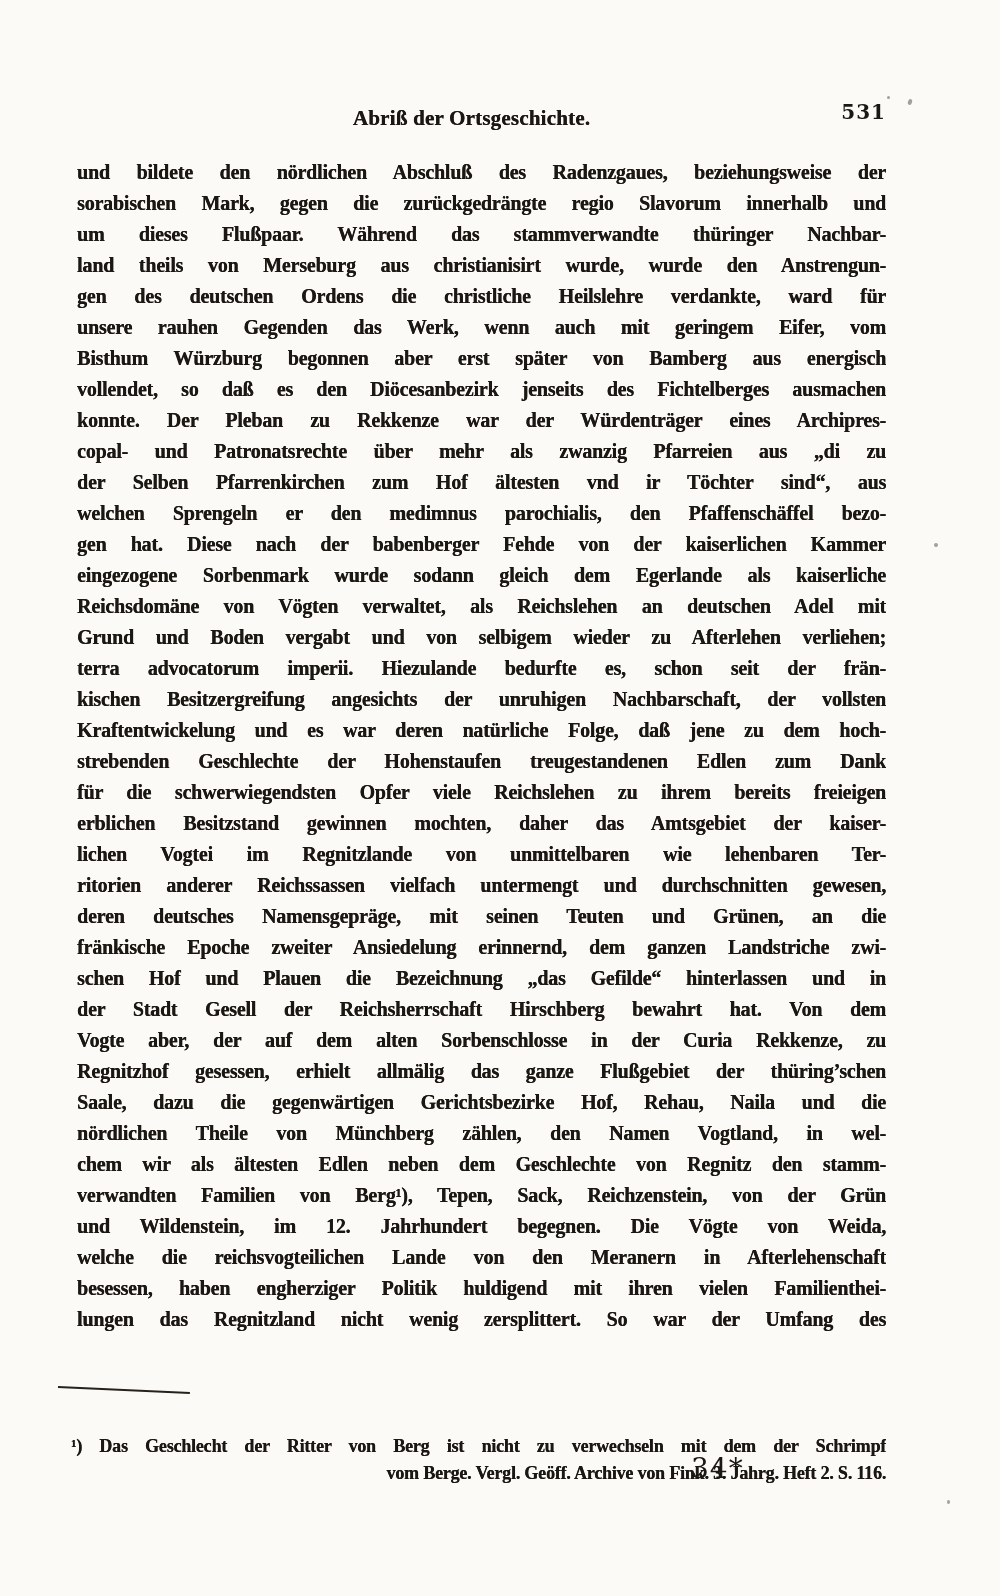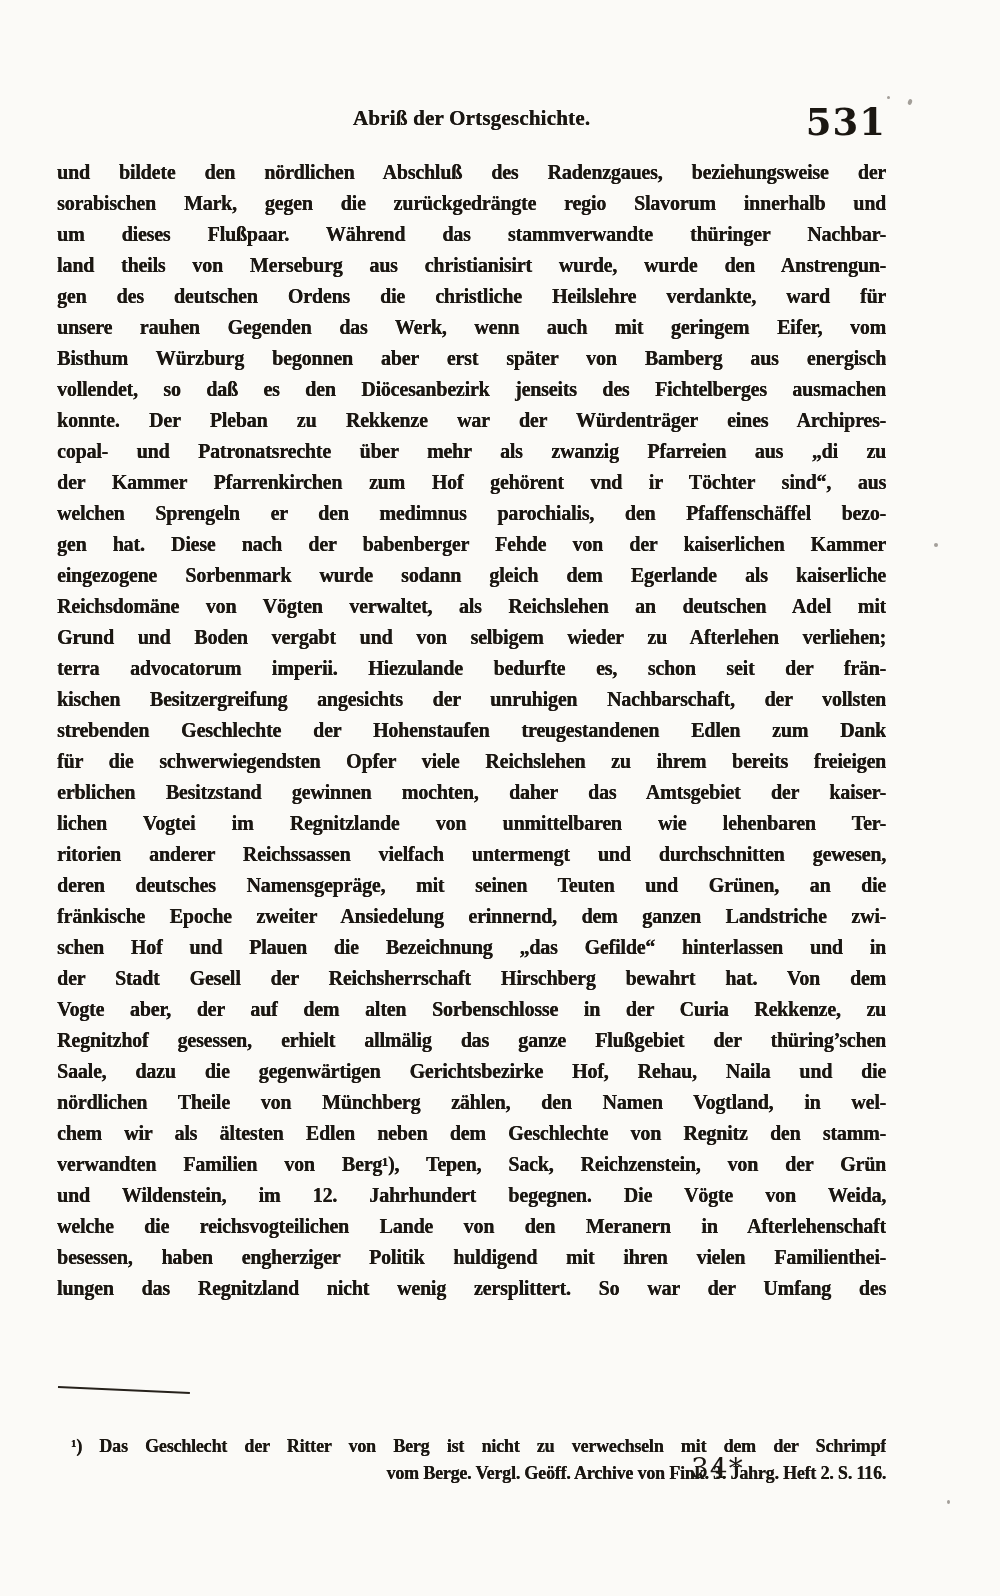--- a/index.html
+++ b/index.html
@@ -15,31 +15,32 @@
   
   .header{position:absolute;left:57px;top:106px;width:829px;height:32px;}
   .running-title{
     position:absolute;left:0;right:0;text-align:center;
     font-size:21px;font-weight:bold;letter-spacing:0.2px;
     text-shadow:0.3px 0 0 currentColor;
   }
   .page-number{
     position:absolute;right:0;top:-6px;
     font-family:"DejaVu Serif",serif;
-    font-size:37px;font-weight:600;letter-spacing:1px;text-align:center;
+    font-size:20px;font-weight:600;letter-spacing:1px;text-align:center;
   }
   
   .body-block{position:absolute;left:57px;top:157px;width:829px;}
   .ln{
     height:31px;line-height:31px;overflow:hidden;
     font-size:20px;font-weight:bold;
     letter-spacing:-0.2px;
     text-align:justify;text-align-last:justify;
     text-shadow:0.3px 0 0 currentColor;
     white-space:normal;
+    margin-left:20px;
   }
   
   .footnote-rule{
     position:absolute;left:58px;top:1386px;width:132px;height:2px;
     background:#26211b;transform:rotate(2.6deg);transform-origin:left center;
   }
   .footnote{position:absolute;left:57px;top:1401px;width:829px;margin-top:32px;}
   .fn-ln{
     height:27px;line-height:27px;overflow:hidden;
     font-size:18px;font-weight:bold;letter-spacing:-0.2px;
@@ -74,28 +75,29 @@
     <div class="ln">und bildete den nördlichen Abschluß des Radenzgaues, beziehungsweise der</div>
     <div class="ln">sorabischen Mark, gegen die zurückgedrängte regio Slavorum innerhalb und</div>
     <div class="ln">um dieses Flußpaar. Während das stammverwandte thüringer Nachbar-</div>
     <div class="ln">land theils von Merseburg aus christianisirt wurde, wurde den Anstrengun-</div>
     <div class="ln">gen des deutschen Ordens die christliche Heilslehre verdankte, ward für</div>
     <div class="ln">unsere rauhen Gegenden das Werk, wenn auch mit geringem Eifer, vom</div>
     <div class="ln">Bisthum Würzburg begonnen aber erst später von Bamberg aus energisch</div>
     <div class="ln">vollendet, so daß es den Diöcesanbezirk jenseits des Fichtelberges ausmachen</div>
     <div class="ln">konnte. Der Pleban zu Rekkenze war der Würdenträger eines Archipres-</div>
     <div class="ln">copal- und Patronatsrechte über mehr als zwanzig Pfarreien aus „di zu</div>
-    <div class="ln">der Kammer Pfarrenkirchen zum Hof gehörent vnd ir Töchter sind“, aus</div>
+    <div class="ln">der Selben Pfarrenkirchen zum Hof ältesten vnd ir Töchter sind“, aus</div>
     <div class="ln">welchen Sprengeln er den medimnus parochialis, den Pfaffenschäffel bezo-</div>
     <div class="ln">gen hat. Diese nach der babenberger Fehde von der kaiserlichen Kammer</div>
     <div class="ln">eingezogene Sorbenmark wurde sodann gleich dem Egerlande als kaiserliche</div>
     <div class="ln">Reichsdomäne von Vögten verwaltet, als Reichslehen an deutschen Adel mit</div>
     <div class="ln">Grund und Boden vergabt und von selbigem wieder zu Afterlehen verliehen;</div>
     <div class="ln">terra advocatorum imperii. Hiezulande bedurfte es, schon seit der frän-</div>
     <div class="ln">kischen Besitzergreifung angesichts der unruhigen Nachbarschaft, der vollsten</div>
+    <div class="ln">Kraftentwickelung und es war deren natürliche Folge, daß jene zu dem hoch-</div>
     <div class="ln">strebenden Geschlechte der Hohenstaufen treugestandenen Edlen zum Dank</div>
     <div class="ln">für die schwerwiegendsten Opfer viele Reichslehen zu ihrem bereits freieigen</div>
     <div class="ln">erblichen Besitzstand gewinnen mochten, daher das Amtsgebiet der kaiser-</div>
     <div class="ln">lichen Vogtei im Regnitzlande von unmittelbaren wie lehenbaren Ter-</div>
     <div class="ln">ritorien anderer Reichssassen vielfach untermengt und durchschnitten gewesen,</div>
     <div class="ln">deren deutsches Namensgepräge, mit seinen Teuten und Grünen, an die</div>
     <div class="ln">fränkische Epoche zweiter Ansiedelung erinnernd, dem ganzen Landstriche zwi-</div>
     <div class="ln">schen Hof und Plauen die Bezeichnung „das Gefilde“ hinterlassen und in</div>
     <div class="ln">der Stadt Gesell der Reichsherrschaft Hirschberg bewahrt hat. Von dem</div>
     <div class="ln">Vogte aber, der auf dem alten Sorbenschlosse in der Curia Rekkenze, zu</div>

